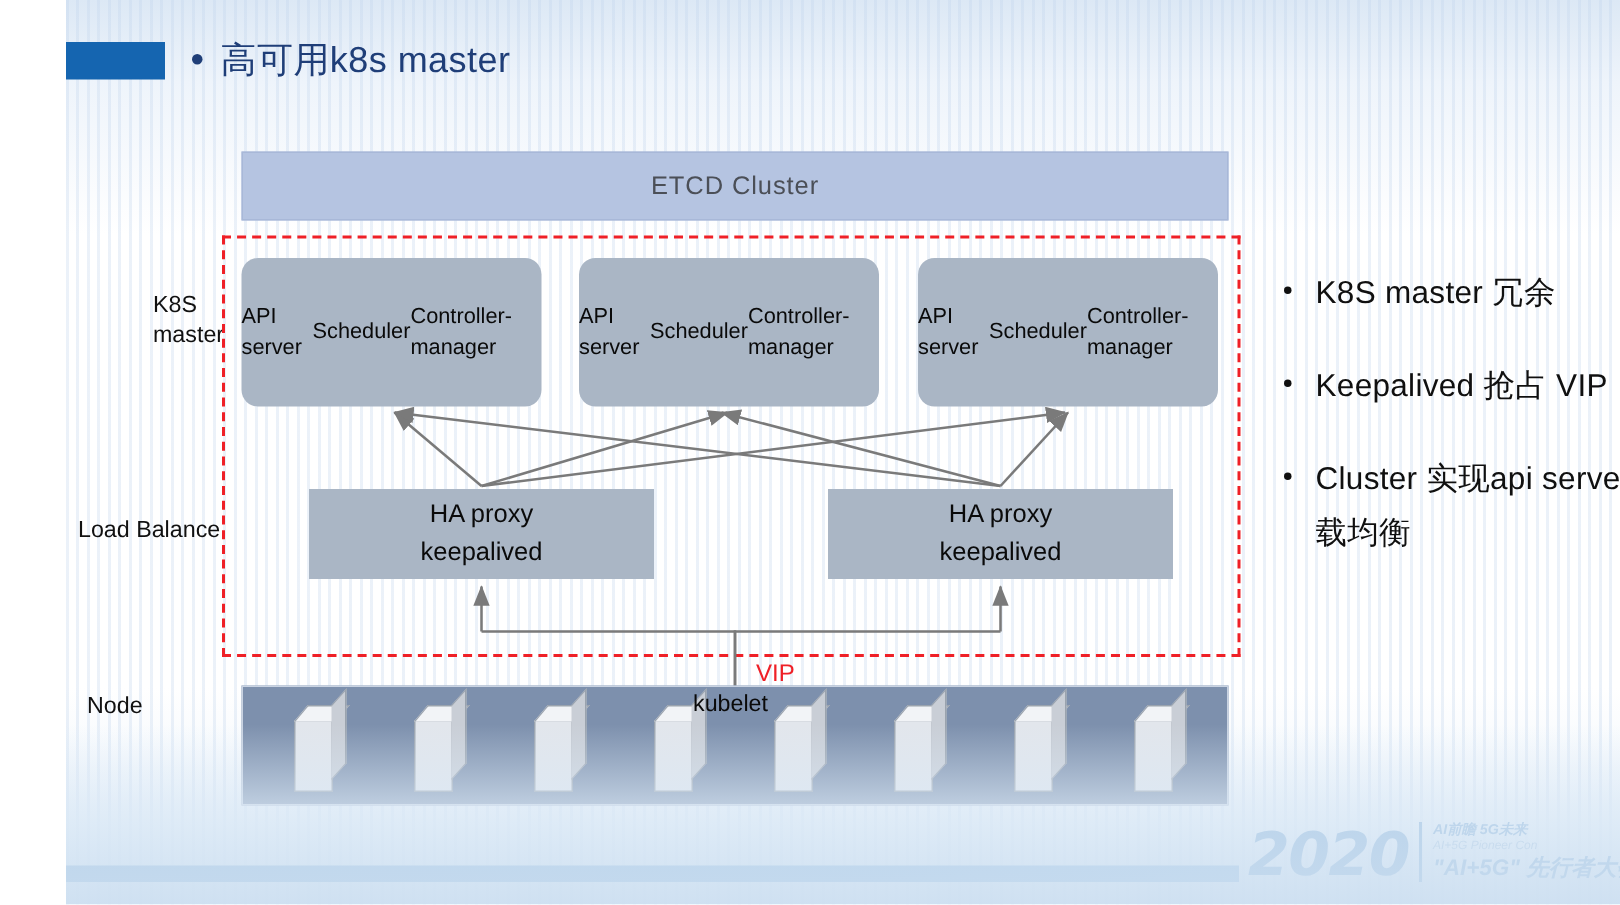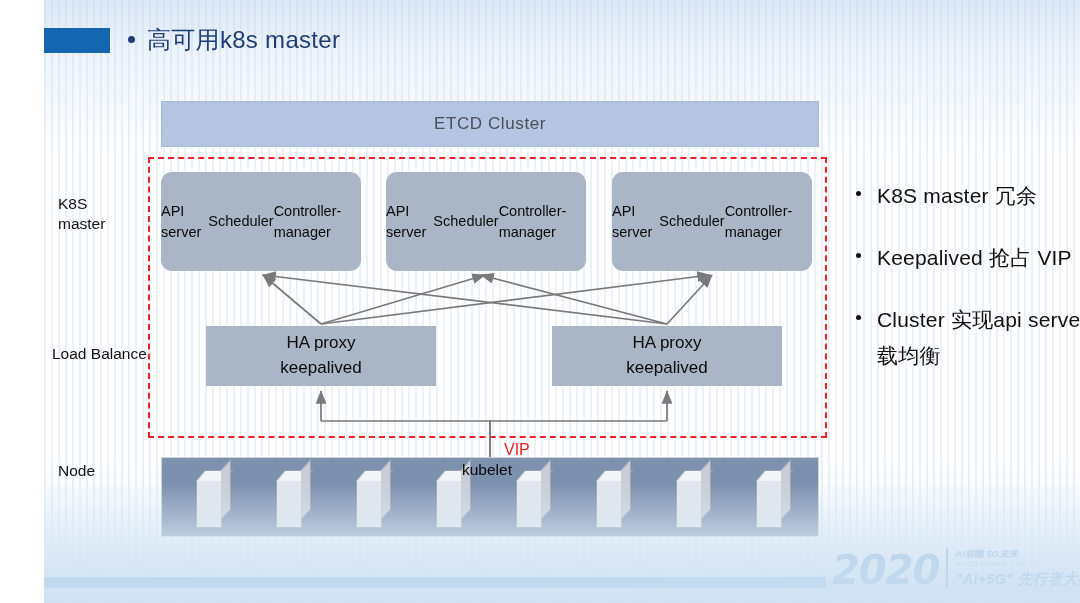--- a/index.html
+++ b/index.html
@@ -45,21 +45,21 @@
     background: #1f3e78; vertical-align: middle; margin-right: 12px;
     position: relative; top: -2px;
   }
 
   
   #diagram { position: absolute; left: 0; top: 0; width: 800px; height: 603px; }
 
   .row-label {
     position: absolute; color: #111; font-size: 15.5px; line-height: 1.28;
   }
-  .lbl-k8s     { left: 14px; top: 194px; }
+  .lbl-k8s     { left: 14px; top: 194px; padding-left: 44px; }
   .lbl-lb      { left: 8px;  top: 344px; }
   .lbl-node    { left: 14px; top: 461px; }
 
   .etcd-box {
     position: absolute; left: 117px; top: 101px; width: 658px; height: 46px;
     background: #b5c4e1; border: 1px solid #a8b8d8;
     display: flex; align-items: center; justify-content: center;
     color: #4b4f57; font-size: 17px; letter-spacing: .6px;
   }
 

